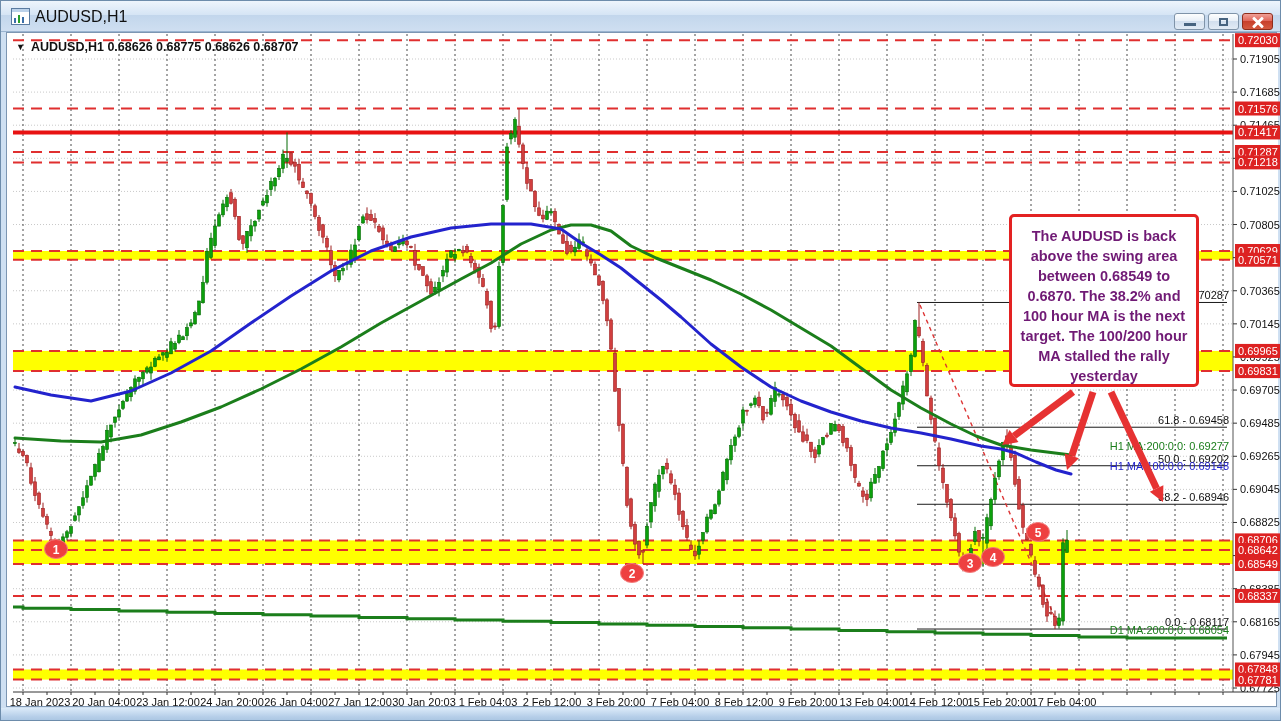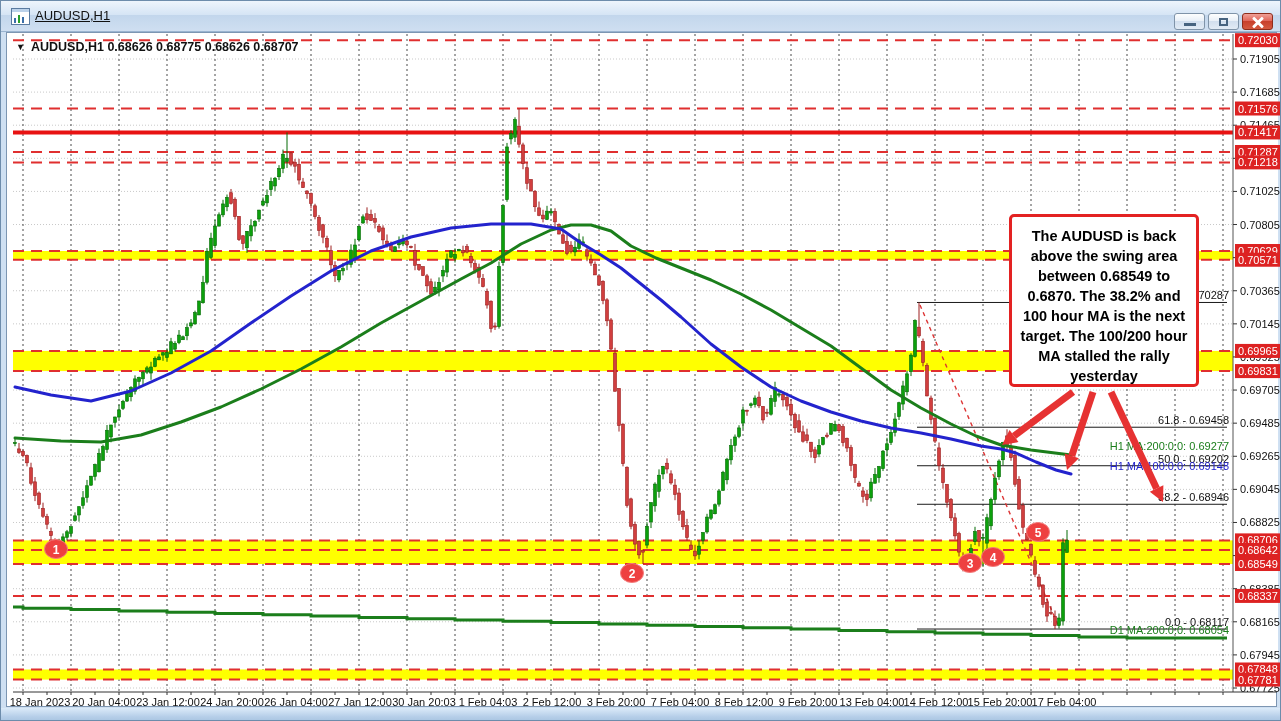--- a/index.html
+++ b/index.html
@@ -8,41 +8,41 @@
   
   #titlebar{position:absolute;left:0;top:0;width:100%;height:30px;
     background:linear-gradient(#eef5fc,#d6e5f5 45%,#c2d6ec 46%,#cfdff1);
     border-bottom:1px solid #9ab4d0;}
   #title-icon{position:absolute;left:10px;top:7px;width:17px;height:15px;background:#fff;
     border:1px solid #5a7ba0;box-shadow:inset 0 3px 0 #bcd2ea;}
   #title-icon i{position:absolute;bottom:1px;width:2px;background:#3a6ea8;}
   #title-icon i:nth-child(1){left:2px;height:5px;}
   #title-icon i:nth-child(2){left:6px;height:8px;background:#2aa02a;}
   #title-icon i:nth-child(3){left:10px;height:6px;}
-  #title-text{position:absolute;left:34px;top:7px;font-size:13px;color:#111;text-decoration:underline;}
+  #title-text{position:absolute;left:34px;top:7px;font-size:16px;color:#111;}
   .winbtn{position:absolute;top:12px;width:31px;height:17px;border-radius:3px;
     border:1px solid #7f93a8;box-sizing:border-box;}
   #btn-min{left:1173px;background:linear-gradient(#fdfefe,#e8eff7 48%,#d2dfee 50%,#e2ebf5);}
   #btn-restore{left:1207px;background:linear-gradient(#fdfefe,#e8eff7 48%,#d2dfee 50%,#e2ebf5);}
   #btn-close{left:1241px;background:linear-gradient(#f0a096,#e0675a 45%,#c8402c 50%,#d4593f);border-color:#8e2c1b;}
   #btn-min b{position:absolute;left:9px;top:9px;width:12px;height:3px;background:#47637f;}
   #btn-restore b{position:absolute;left:10px;top:4px;width:9px;height:8px;border:2px solid #47637f;box-sizing:border-box;}
   #btn-close b,#btn-close i{position:absolute;left:8px;top:7px;width:14px;height:3px;background:#fff;border-radius:1px;}
   #btn-close b{transform:rotate(45deg);}#btn-close i{transform:rotate(-45deg);}
   
   #client{position:absolute;left:5px;top:31px;width:1271px;height:675px;background:#fff;
     border:1px solid #7d96b2;box-sizing:border-box;}
   #plot-svg{position:absolute;left:0;top:0;}
   
   #bottombar{position:absolute;left:0;top:707px;width:100%;height:14px;
     background:linear-gradient(#dcebf9,#b7cfe9 60%,#a5c2e0);}
   
   #note{position:absolute;left:1008px;top:213px;width:190px;height:173px;box-sizing:border-box;
     background:#fff;border:3px solid #e32222;border-radius:5px;
-    font-weight:bold;font-size:14.5px;line-height:20px;text-align:center;color:#000000;
+    font-weight:bold;font-size:14.5px;line-height:20px;text-align:center;color:#701a75;
     padding:9px 3px;}
 </style>
 </head>
 <body>
 
 <div id="win">
   <div id="titlebar">
     <span id="title-icon">
         <i></i>
         <i></i>

